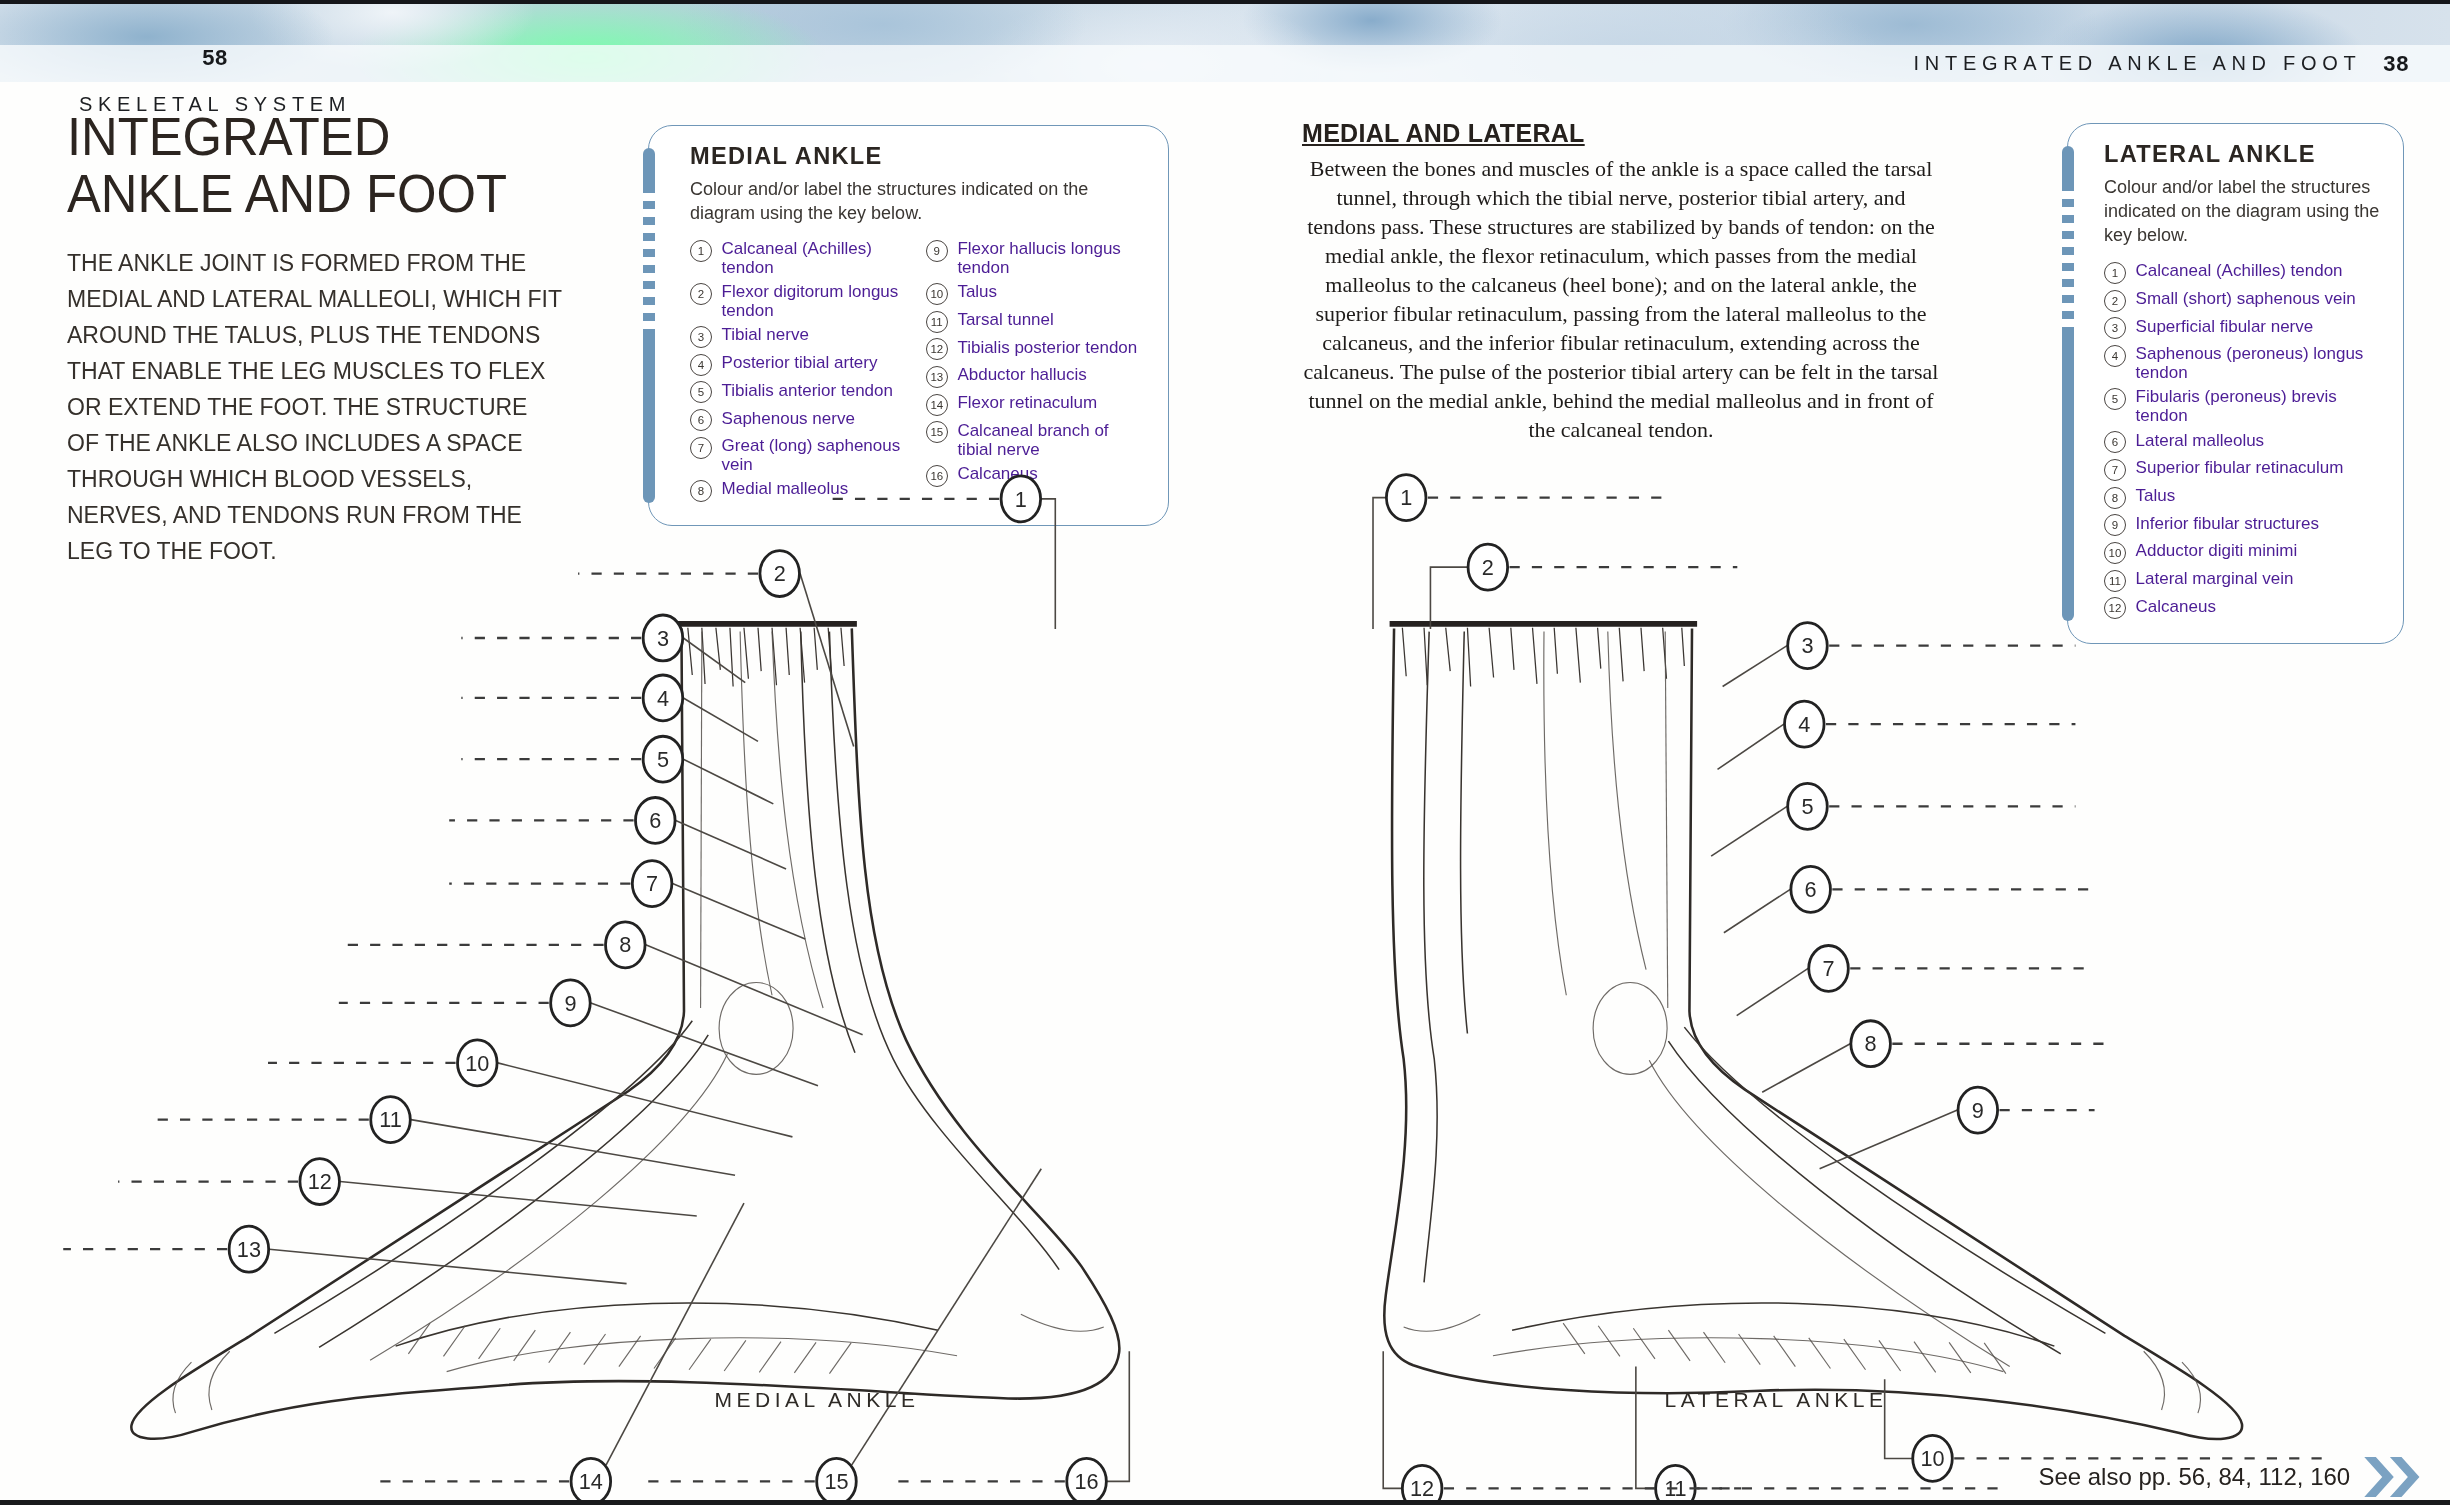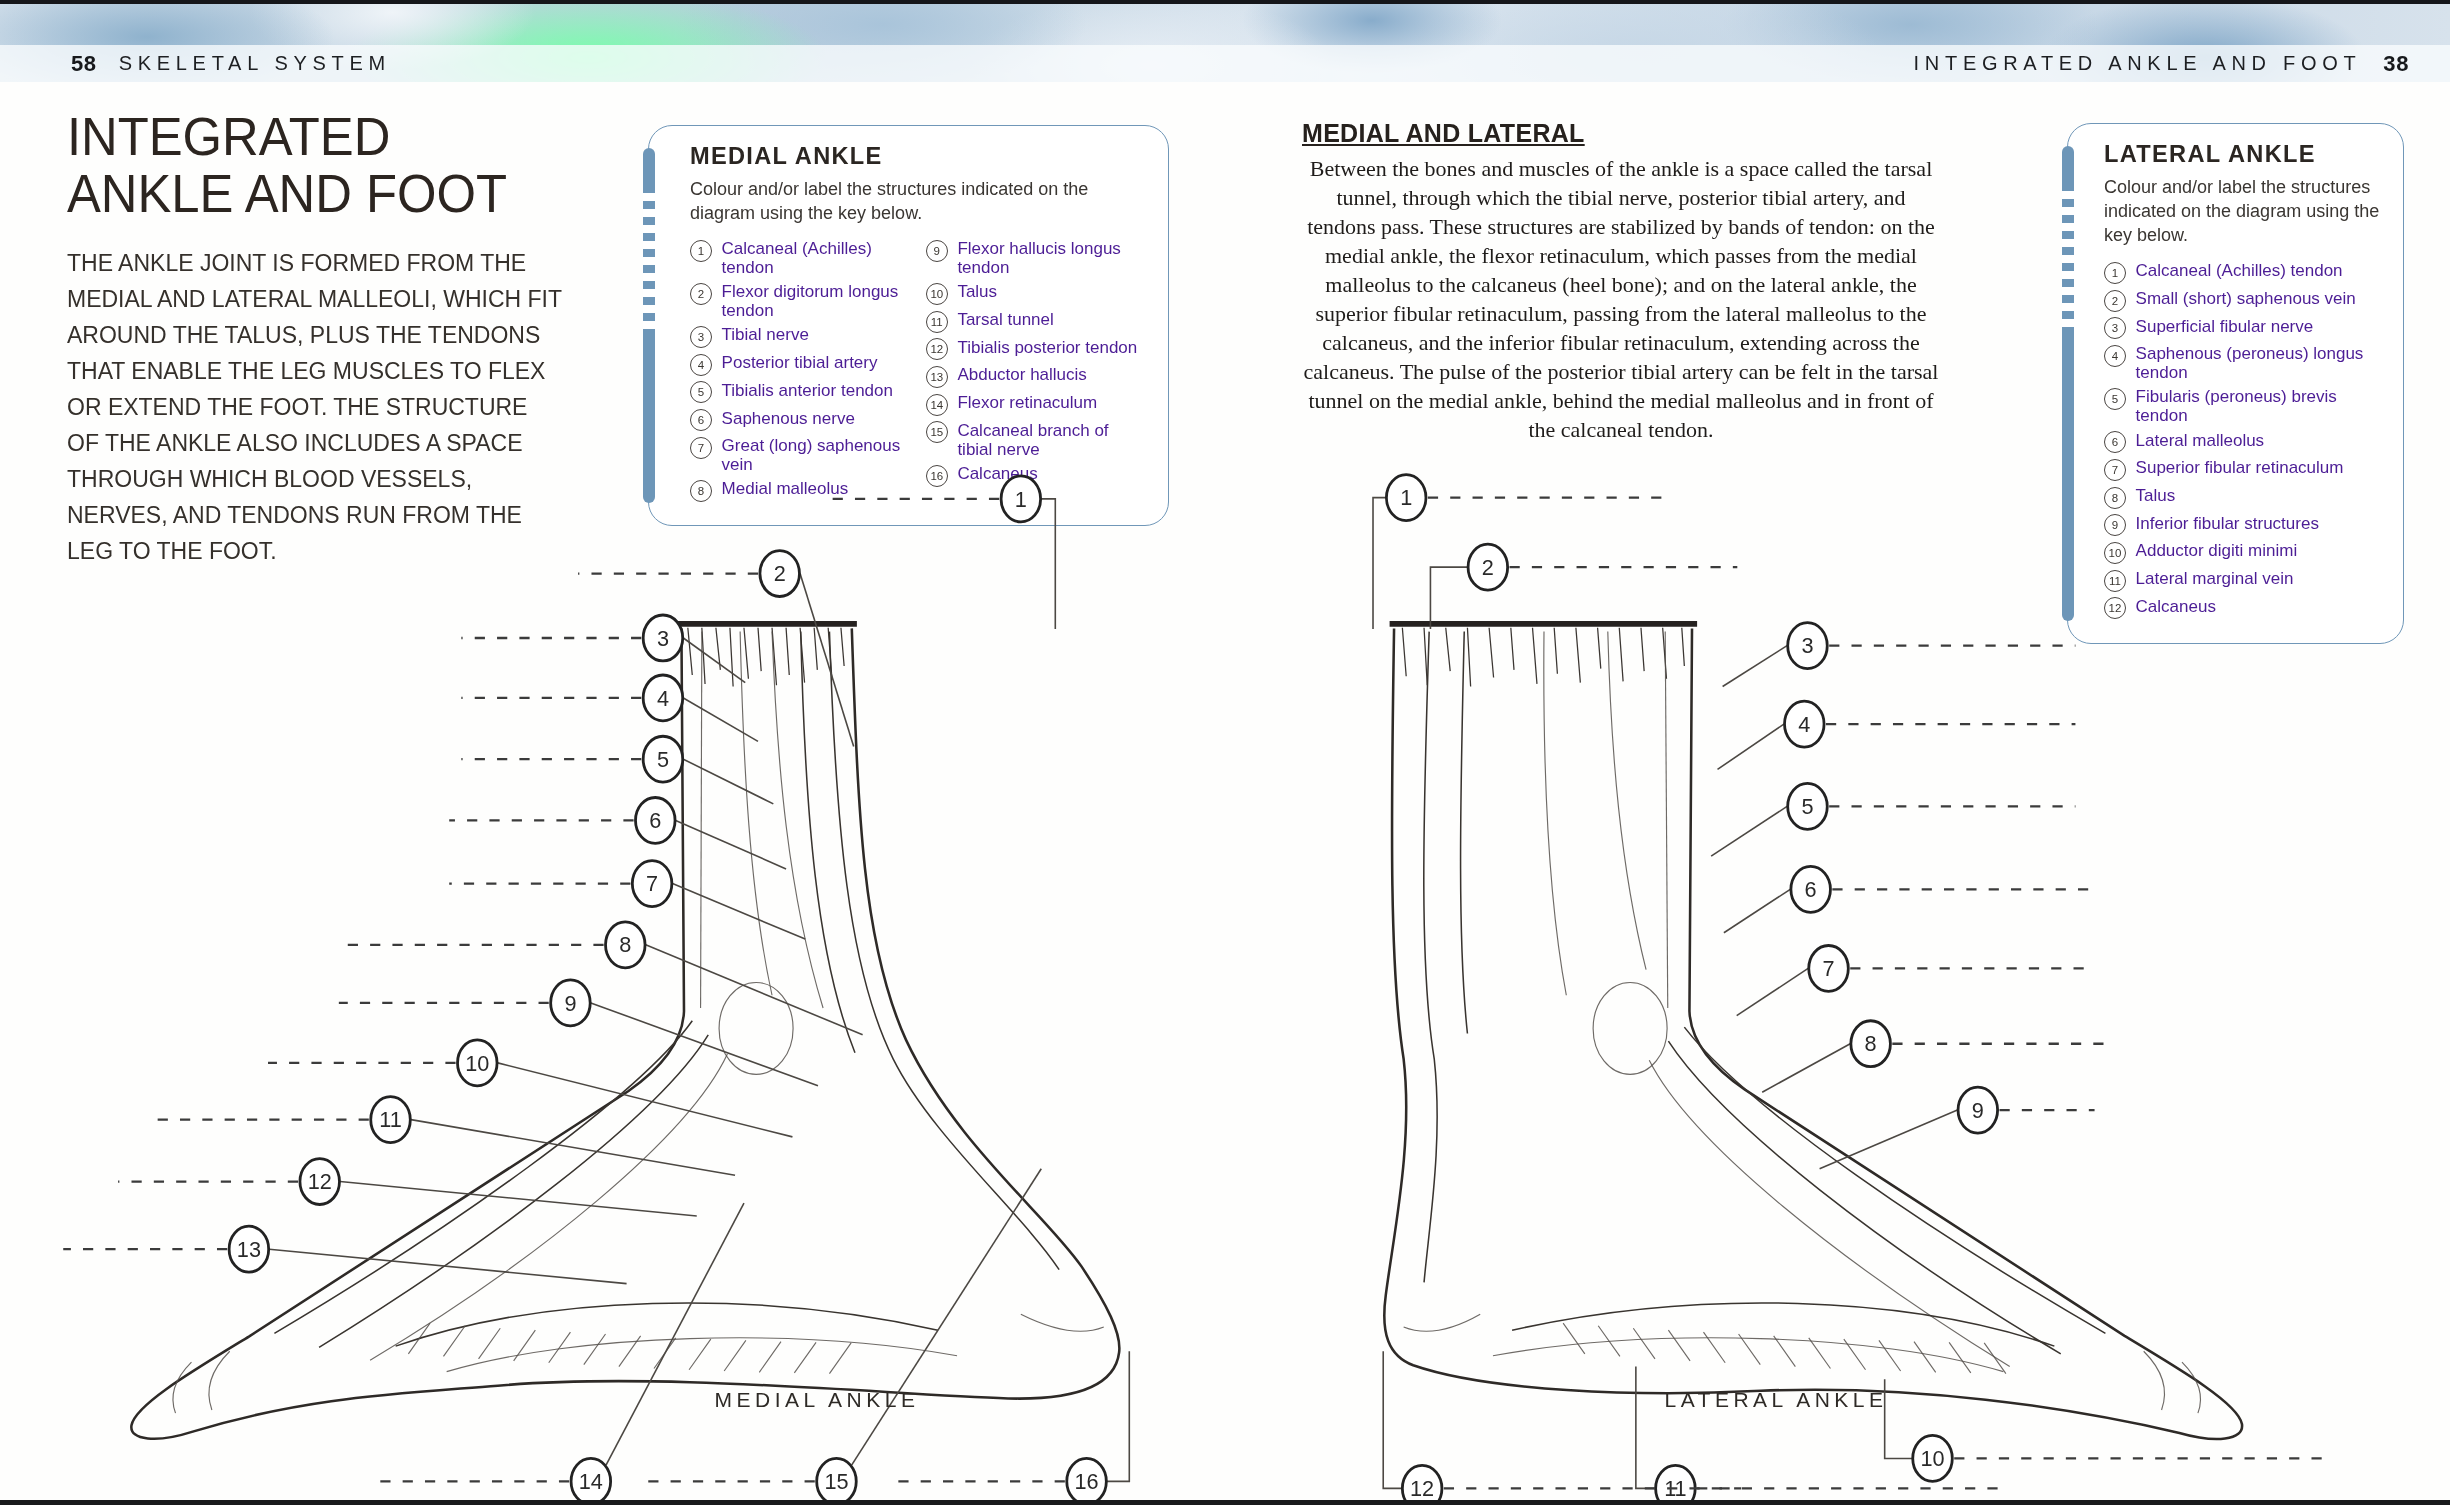--- a/index.html
+++ b/index.html
@@ -16,21 +16,21 @@
       radial-gradient(ellipse 242px 96px at 47% 80%, #e7eef5 0%, rgba(231,238,245,0) 75%),
       radial-gradient(ellipse 191px 77px at 56% 25%, #88accb 0%, rgba(136,172,203,0) 68%),
       radial-gradient(ellipse 319px 96px at 67% 65%, #c6d7e6 0%, rgba(198,215,230,0) 75%),
       radial-gradient(ellipse 268px 83px at 78% 30%, #9dbbd4 0%, rgba(157,187,212,0) 70%),
       radial-gradient(ellipse 230px 89px at 90% 70%, #82a8c8 0%, rgba(130,168,200,0) 70%),
       linear-gradient(90deg,#cfdde9 0%,#b9cede 30%,#dde7f0 55%,#c2d4e4 80%,#d7e2ec 100%);}
   .banner-topline{position:absolute;left:0;top:0;width:100%;height:3.8px;background:#15161a;}
   .banner-overlay{position:absolute;left:0;top:45px;width:100%;height:37px;
       background:rgba(250,252,254,0.78);}
   .hdr{position:absolute;top:45px;height:37px;display:flex;align-items:center;gap:22px;}
-  .hdr-left{left:71px;}
+  .hdr-left{left:79px;flex-direction:column;}
   .hdr-right{right:41px;}
   .pnum{font-size:22px;font-weight:bold;color:#17191c;letter-spacing:0.6px;}
   .sect{font-size:20px;color:#1d1f22;letter-spacing:5.7px;}
 
   
   .intro{position:absolute;left:67px;top:96px;width:504px;margin-top:12px;}
   .title{margin:0 0 23px 0;font-size:54px;line-height:57px;font-weight:400;
          color:#2c2520;letter-spacing:0;transform:scaleX(0.94);transform-origin:left top;}
   .intro-body{margin:0;font-size:23px;line-height:36px;color:#35302b;width:498px;}
 
@@ -466,15 +466,22 @@
           <polyline points="2197,2333 2168,2333 2168,2118" class="lead"></polyline>
           <ellipse cx="2229" cy="2333" rx="31" ry="36" class="mcirc"></ellipse>
           <text x="2229" y="2345" class="mnum">12</text>
         </g>
       </g>
   </svg>
 
   <div class="fig-caption cap-medial">MEDIAL ANKLE</div>
   <div class="fig-caption cap-lateral">LATERAL ANKLE</div>
 
+  <div class="see-also">
+    <span>See also pp. 56, 84, 112, 160</span>
+    <svg class="chev" width="59" height="40" viewBox="0 0 92 62">
+      <polygon points="2,0 20,0 48,31 20,62 2,62 30,31" fill="#7ba2c2"></polygon>
+      <polygon points="42,0 60,0 88,31 60,62 42,62 70,31" fill="#7ba2c2"></polygon>
+    </svg>
+  </div>
   <div class="bottom-rule"></div>
 </div>
 
 
 </body></html>

